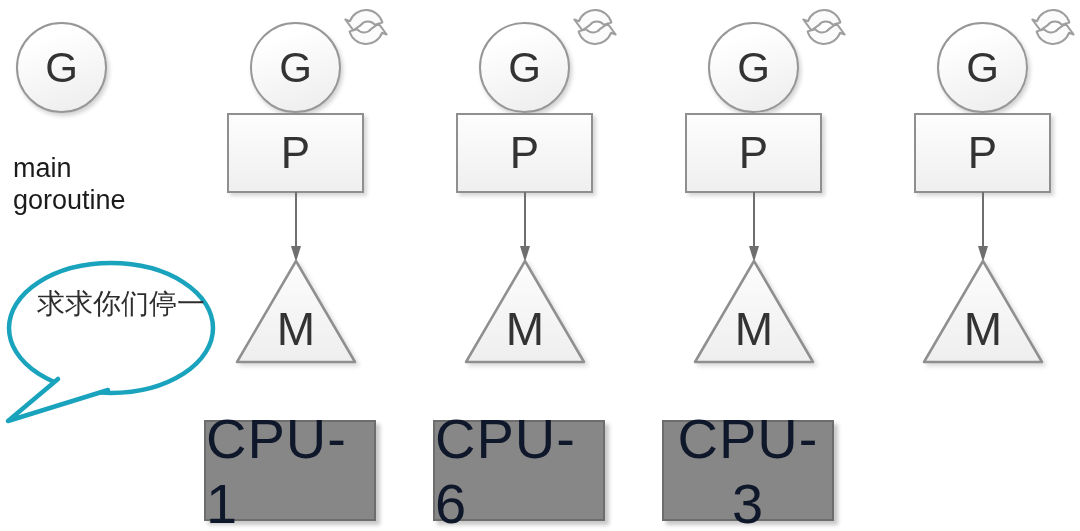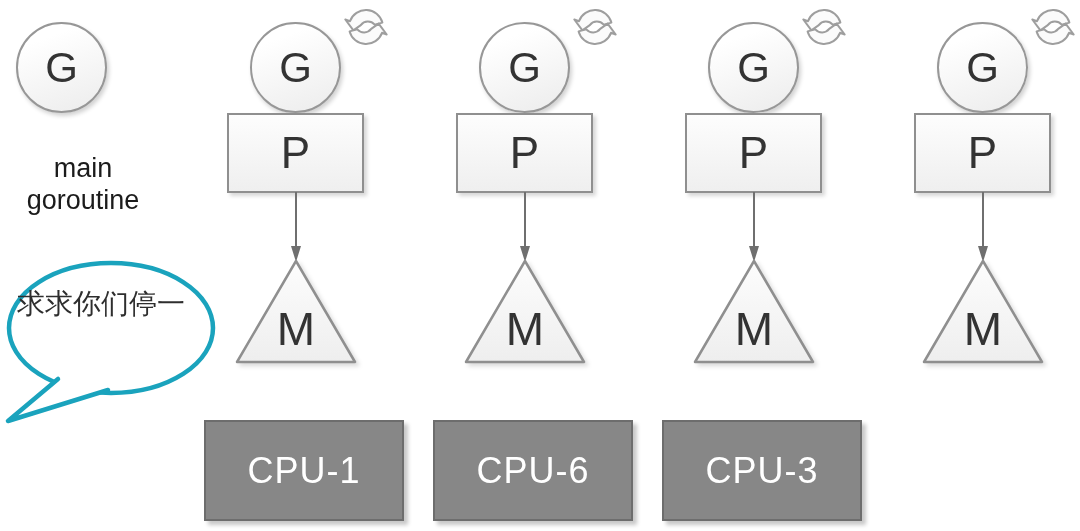--- a/index.html
+++ b/index.html
@@ -21,31 +21,31 @@
   .pbox{
     width:137px;height:80px;
     background:linear-gradient(180deg,#fdfdfd 0%,#efefef 100%);
     border:2px solid #8f8f8f;box-sizing:border-box;
     box-shadow:3px 3px 4px rgba(0,0,0,0.16);
     display:flex;align-items:center;justify-content:center;
     font-size:44px;color:#333333;
   }
   
   .cpubox{
-    width:200px;height:101px;
+    width:172px;height:101px;
     background:#878787;border:2px solid #6d6d6d;box-sizing:border-box;
     box-shadow:4px 4px 4px rgba(0,0,0,0.22);
     display:flex;align-items:center;justify-content:center;
-    font-size:36px;color:#ffffff;letter-spacing:1px;
+    font-size:56px;color:#0f172a;letter-spacing:1px;
   }
   .caption{
-    width:140px;text-align:center;font-size:27px;line-height:32px;color:#1b1b1b;
+    width:140px;text-align:left;font-size:27px;line-height:32px;color:#1b1b1b;
   }
   .bubble-text{
-    width:196px;font-size:28px;line-height:42px;color:#2e2e2e;white-space:nowrap;
+    width:196px;font-size:28px;line-height:42px;color:#2e2e2e;white-space:nowrap;margin-left:20px;
   }
   .tri-svg{filter:drop-shadow(3px 3px 2px rgba(0,0,0,0.14));}
   svg text{font-family:"Liberation Sans",sans-serif;}
 </style>
 </head>
 <body>
 
 <div id="stage">
 
   <svg width="0" height="0" style="position:absolute" aria-hidden="true">

